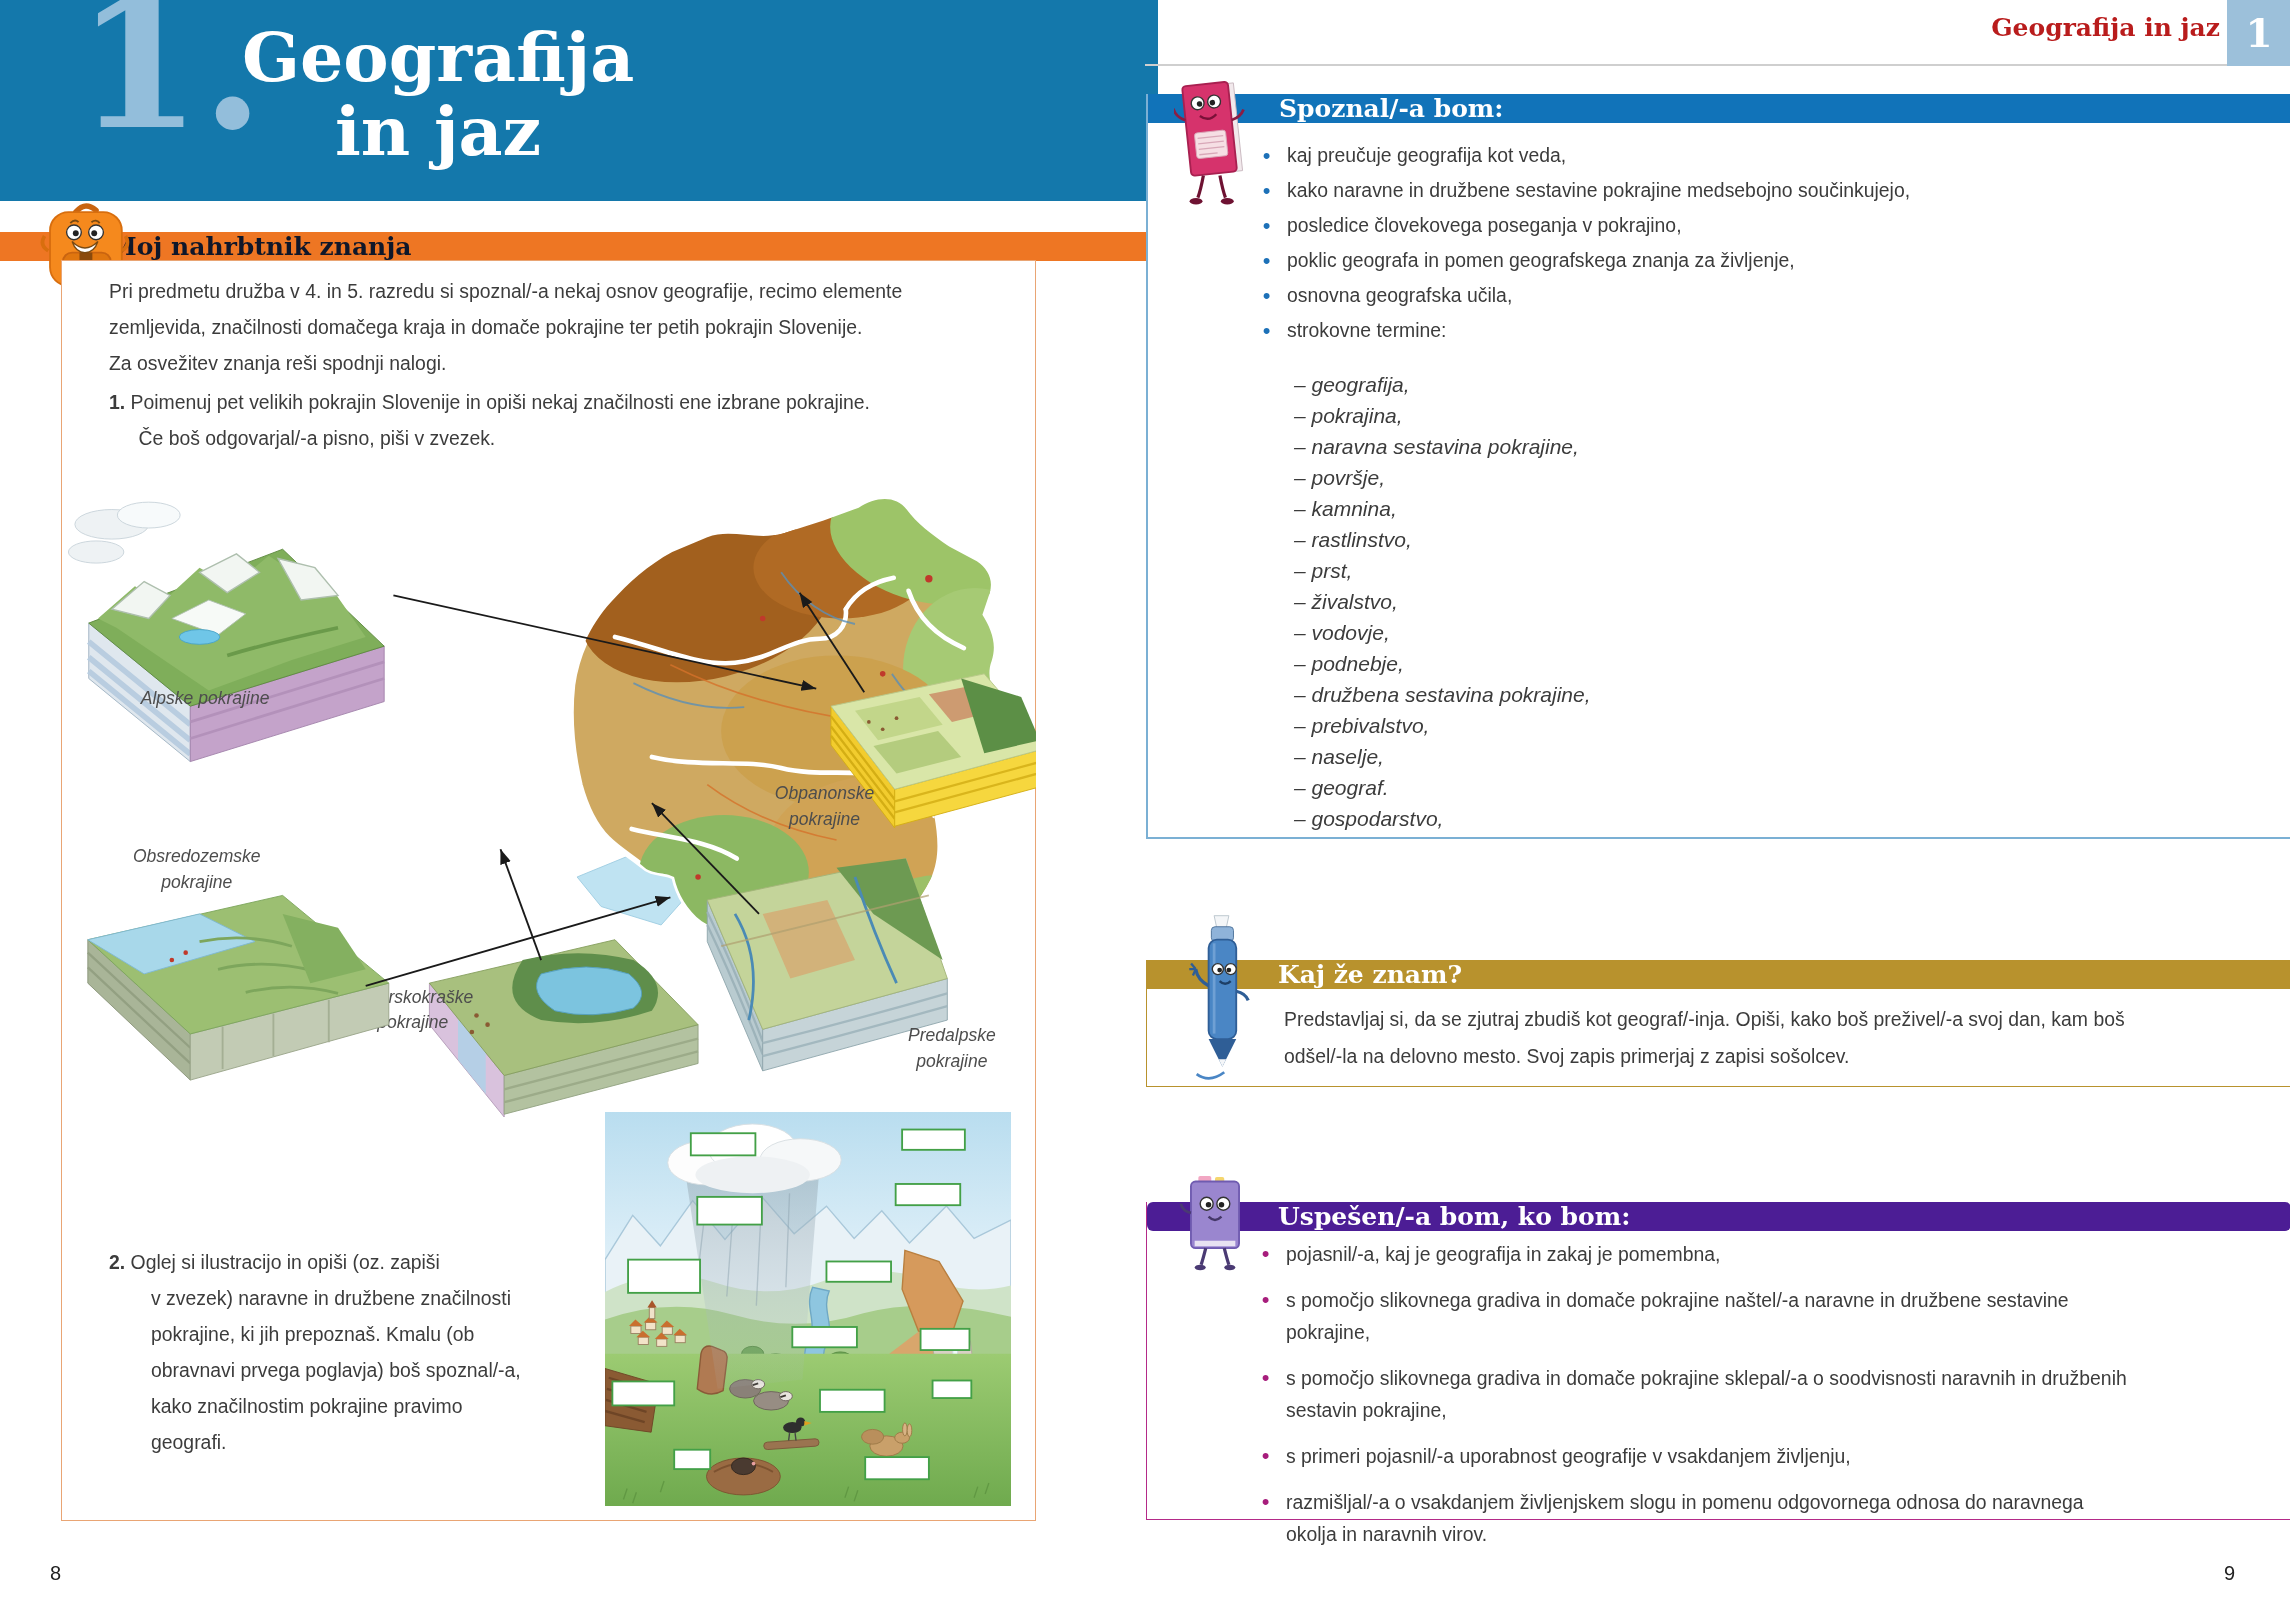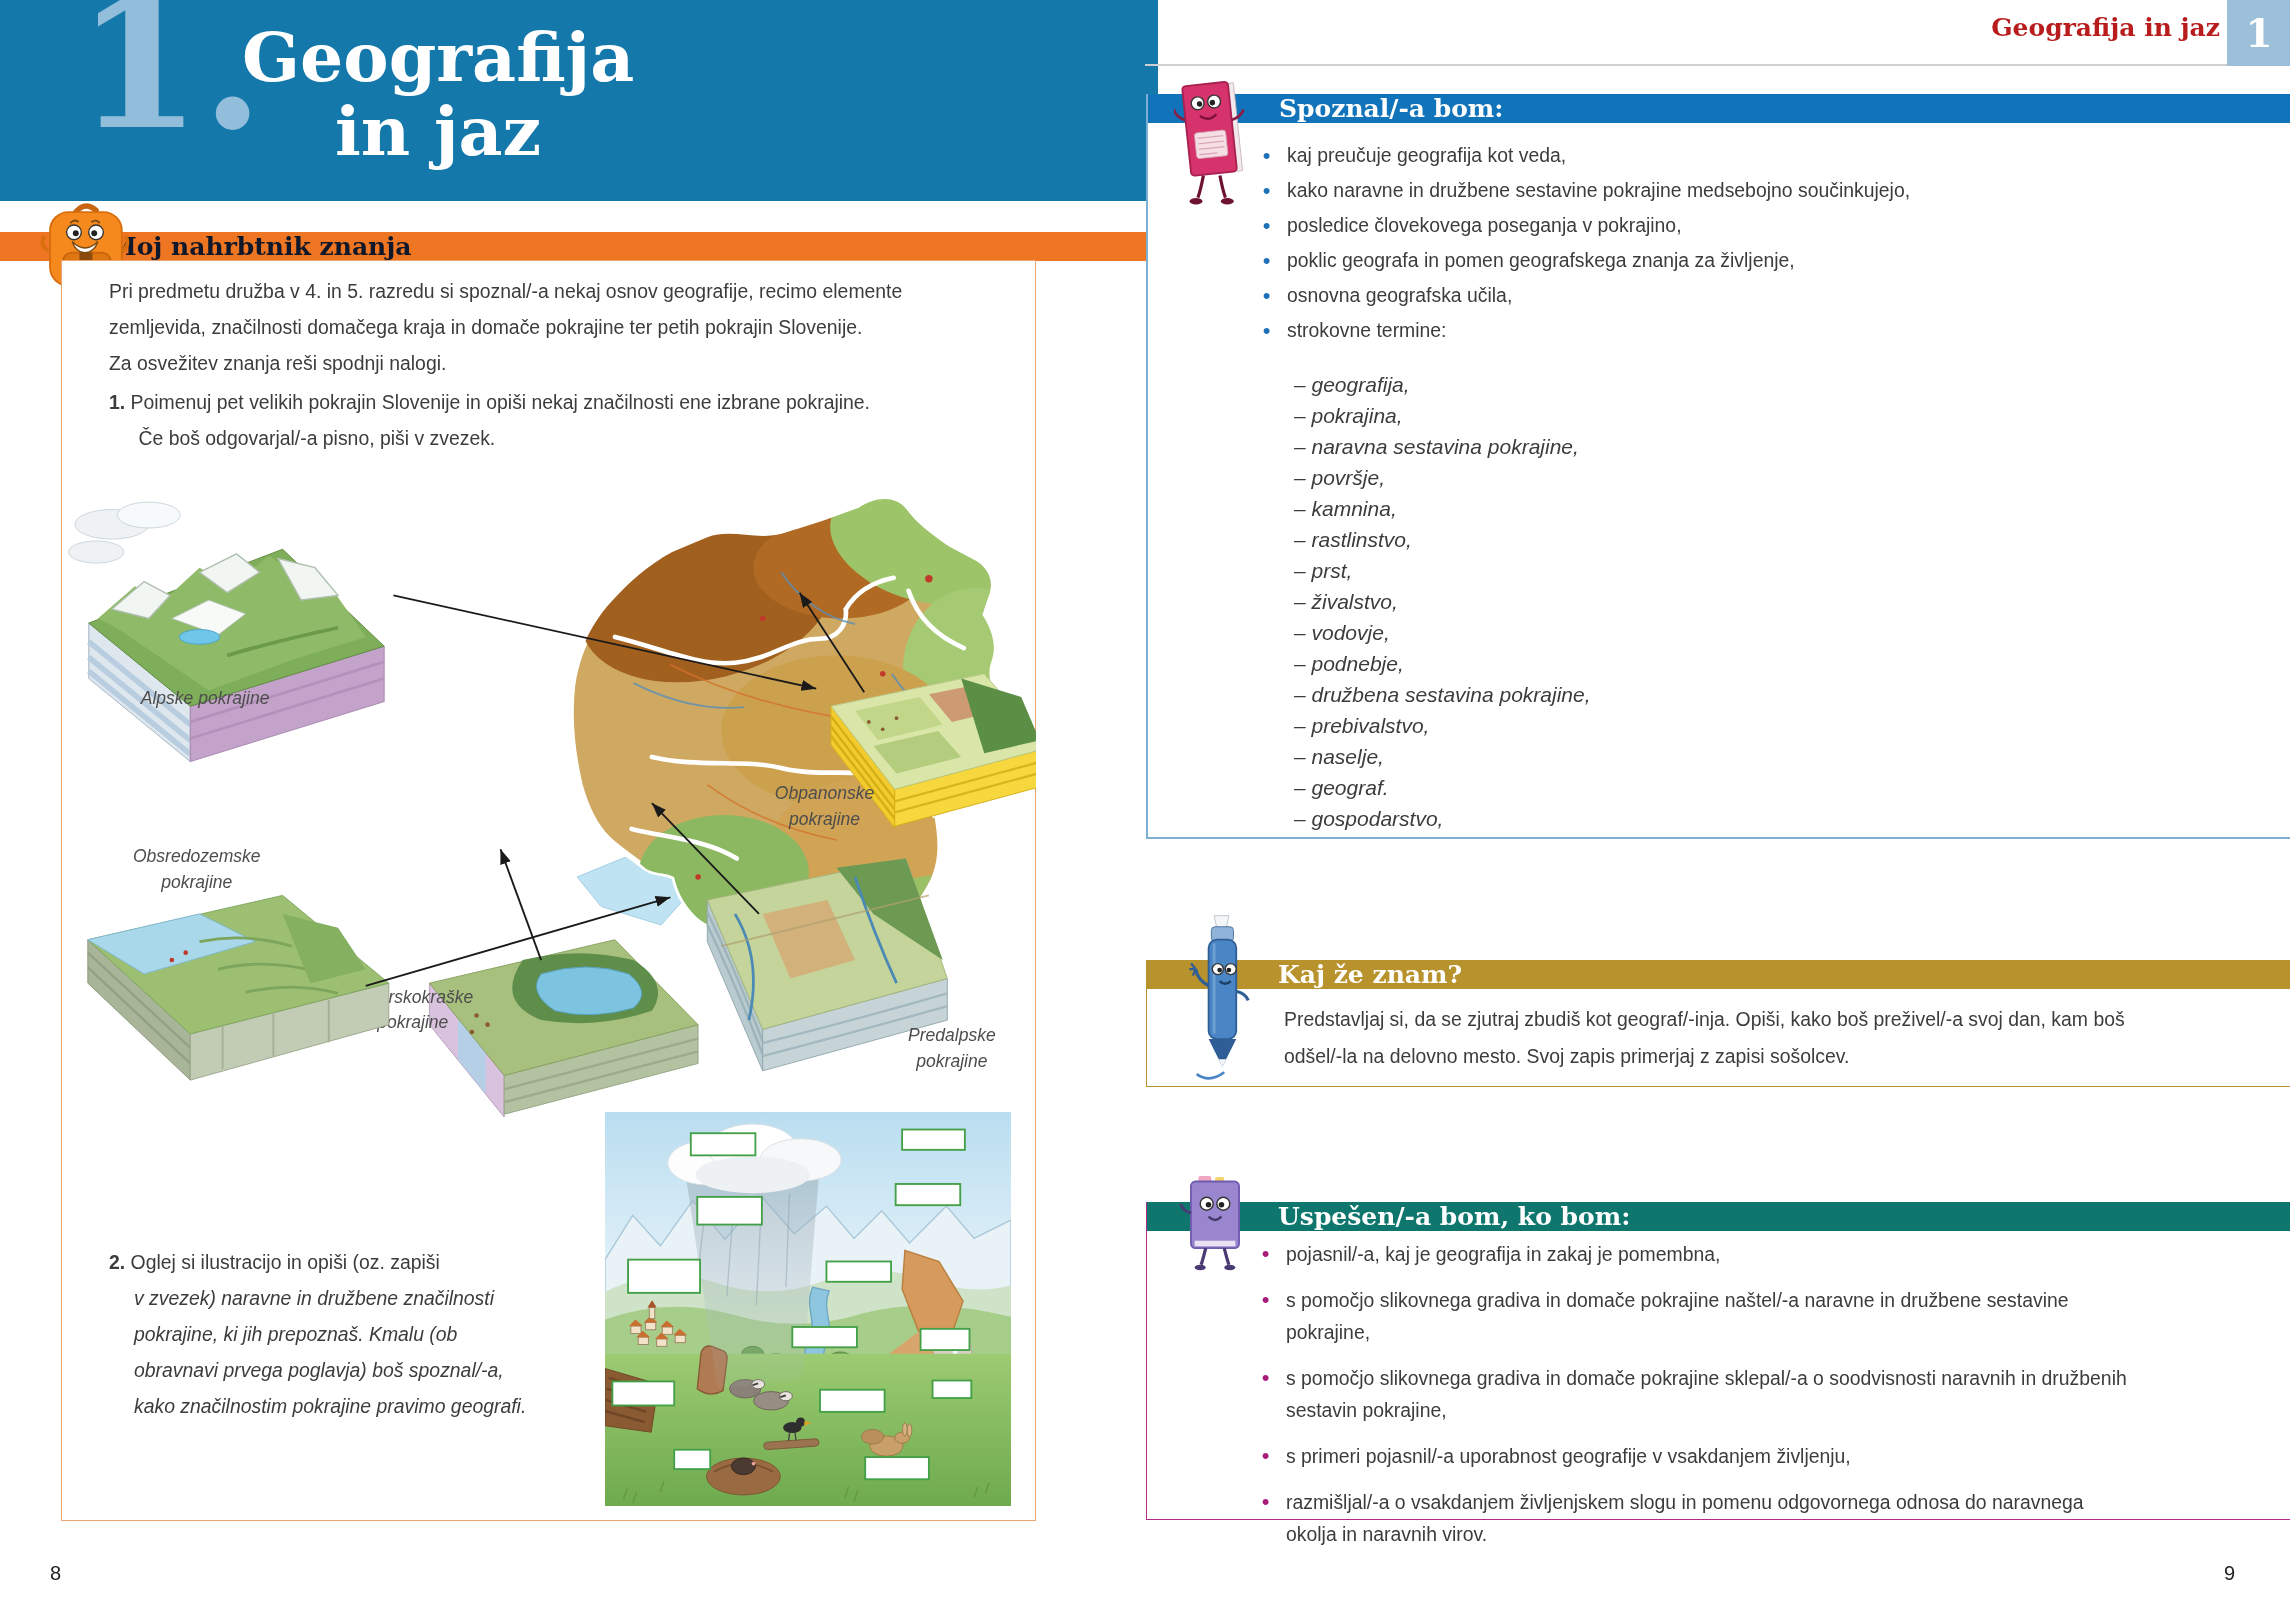--- a/index.html
+++ b/index.html
@@ -13,41 +13,41 @@
   .chapter-title{left:242px;top:20px;font-size:68px;color:#ffffff;line-height:74px;text-align:center;}
   .orange-banner{left:0;top:232px;width:1158px;height:29px;background:#ee7623;}
   .orange-banner .lbl{position:absolute;left:109px;top:0.9px;font-size:25px;color:#0f172a;line-height:28px;}
   .content-box{left:61px;top:260px;width:973px;height:1259px;border:1.8px solid #e9a574;background:#fff;}
   .intro{left:109px;top:273px;width:886px;font-size:19.4px;line-height:36px;}
   .task{font-size:19.4px;line-height:36px;}
   .task .num{font-weight:bold;}
   .t1{left:109px;top:384px;width:886px;}
   .t1 .cont{margin-left:29.5px;}
   .t2{left:109px;top:1244px;width:434px;}
-  .t2 .cont{margin-left:25px;font-style:italic;}
+  .t2 .cont{margin-left:42px;}
   .pagenum{font-size:20px;color:#222;}
   .pn-left{left:50px;top:1562px;}
   .pn-right{left:2224px;top:1562px;}
 
   
   .rp-title{left:1846px;top:13px;width:374px;text-align:right;font-size:25px;color:#b91c1c;}
   .rp-numbox{left:2227px;top:0;width:64px;height:66px;background:#9cc0da;text-align:center;}
   .rp-numbox .n{font-size:39px;color:#fff;line-height:66px;}
   .rp-hairline{left:1145px;top:64px;width:1082px;height:1.8px;background:#cfcfcf;}
 
   
   .section{position:absolute;left:1146px;width:1144px;background:#fff;}
   .section .banner{position:absolute;left:0;top:0;width:100%;height:29px;}
   .section .banner .lbl{position:absolute;left:131px;top:0.9px;font-size:25px;color:#fff;line-height:28px;}
   .sec-spoznal{top:94px;height:743px;border-left:2.8px solid #7bb0d4;border-bottom:2.8px solid #7bb0d4;}
   .sec-spoznal .banner{background:#1173b9;}
   .sec-kaj{top:960px;height:126px;border-left:1.8px solid #b8922d;border-bottom:1.8px solid #b8922d;}
   .sec-kaj .banner{background:#b8922d;}
   .sec-uspesen{top:1202px;height:317px;border-left:1.8px solid #b42a88;border-bottom:1.8px solid #b42a88;}
-  .sec-uspesen .banner{background:#0f766e;}
+  .sec-uspesen .banner{background:#4c1d95;border-radius:6px;}
 
   ul.blist{list-style:none;margin:0;padding:0;position:absolute;}
   .blist li{position:relative;padding-left:26px;font-size:19.4px;}
   .blist li::before{content:"\2022";position:absolute;left:1.8px;font-size:22px;}
   .blue-b li::before{color:#1d71b8;}
   .mag-b li::before{color:#a71d7c;}
   .spoz-main{left:113px;top:44px;width:923px;}
   .spoz-main li{line-height:35px;height:35px;}
   .spoz-sub{left:146px;top:275px;width:923px;list-style:none;margin:0;padding:0;position:absolute;}
   .spoz-sub li{font-size:21px;line-height:31px;font-style:italic;}

